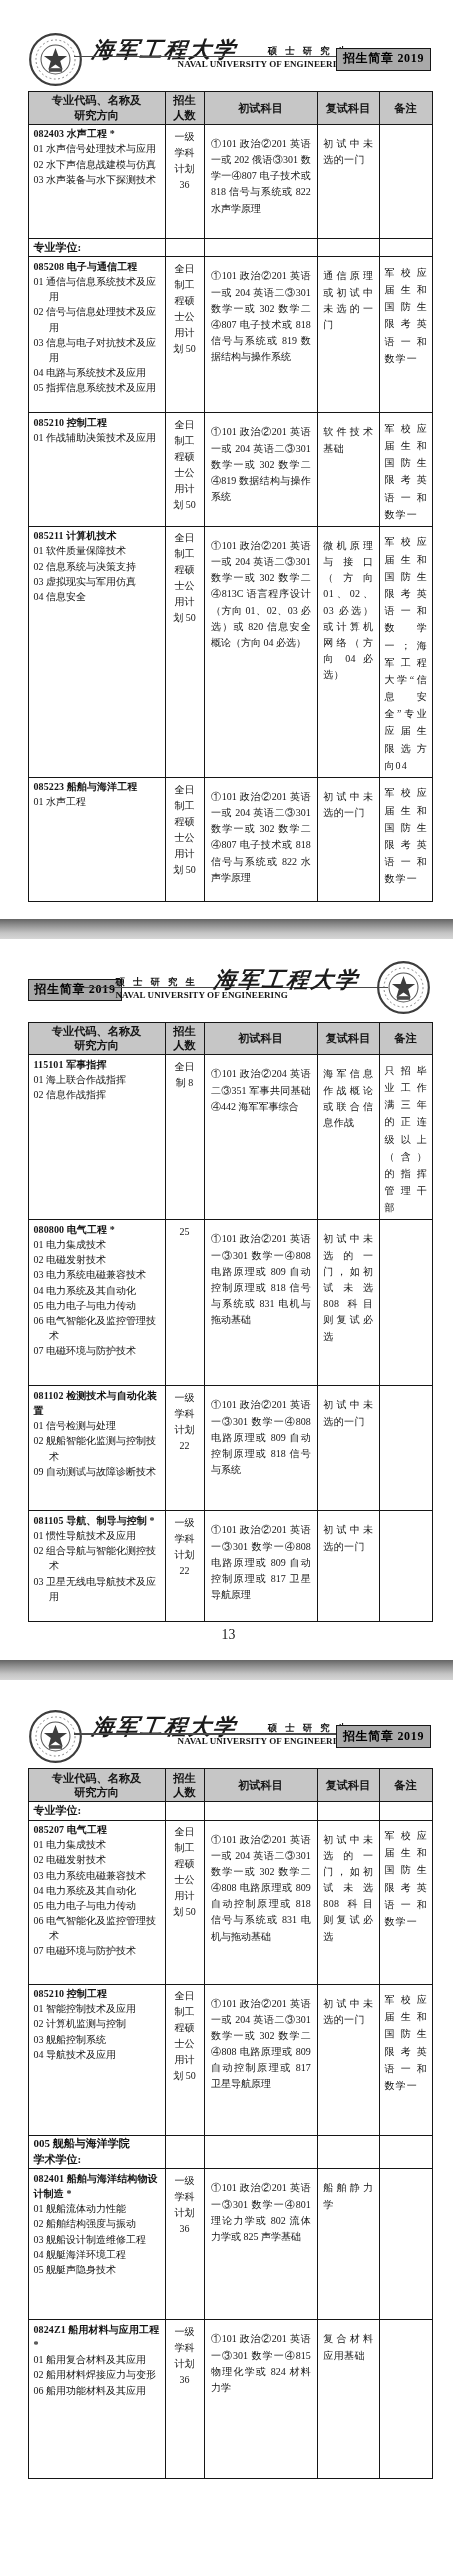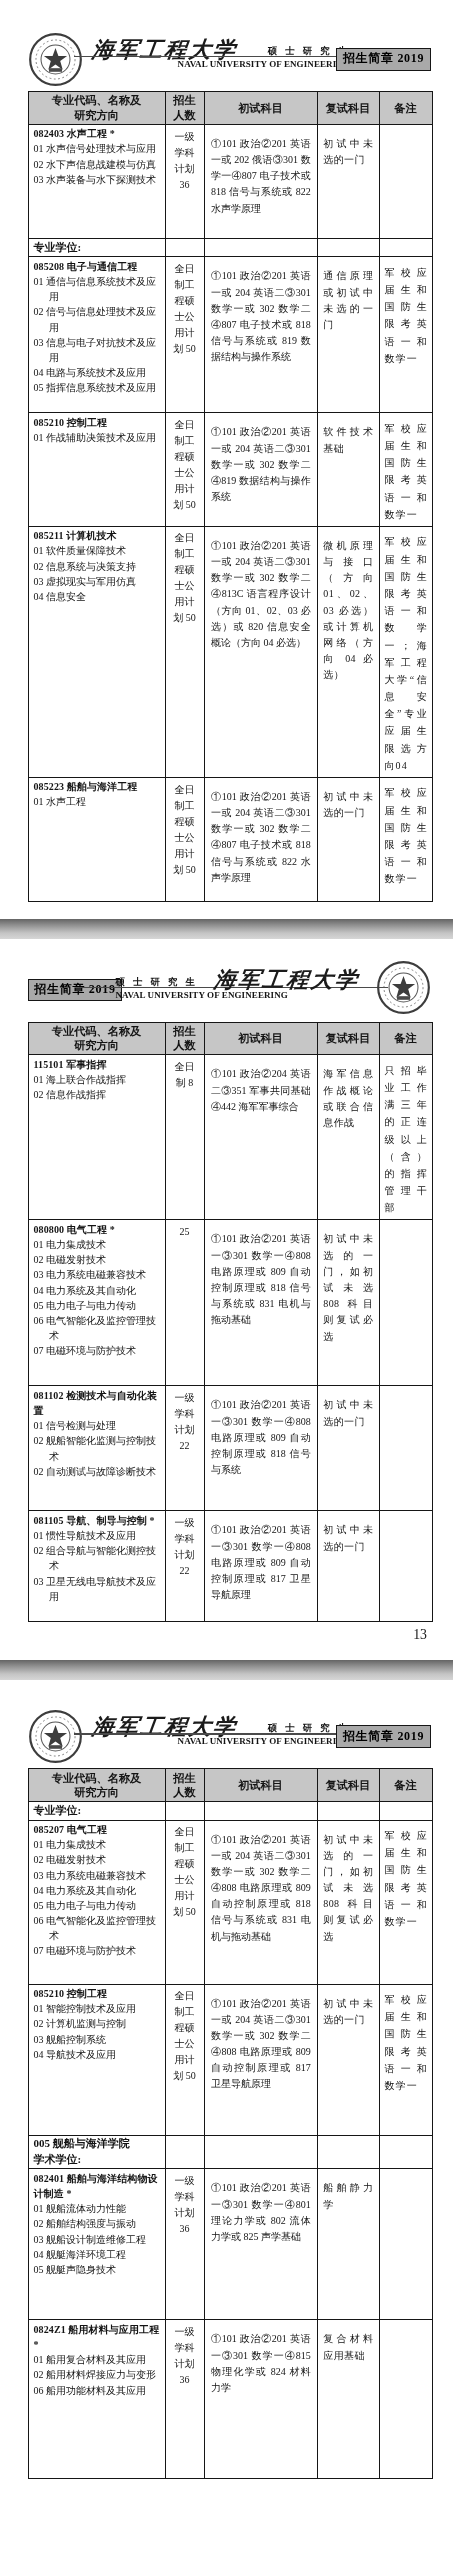--- a/index.html
+++ b/index.html
@@ -75,21 +75,21 @@
   .cell-section{
     font-weight:bold;font-size:11px;padding:0.7px 2.9px 1.4px 5px;
     white-space:pre-line;line-height:1.4;
   }
   .cell-enroll{text-align:center;padding:3.6px 6.5px;font-size:10px;line-height:1.6;}
   .cell-subjects{padding:11px 5.8px 2.9px 6.5px;font-size:10px;line-height:1.62;text-align:justify;}
   .cell-retest{padding:11px 5px 2.9px 5.8px;font-size:10px;line-height:1.62;text-align:justify;letter-spacing:0.4px;}
   .cell-remark{padding:6.5px 3.6px 2.9px 5px;font-size:10px;line-height:1.72;text-align:justify;letter-spacing:1.1px;}
 
   .page-footer{margin:4.3px 27.5px 0 30px;font-size:13.8px;height:16px;}
-  .footer-right{text-align:right;margin-right:26px;}
+  .footer-right{text-align:center;margin-right:26px;}
 
   .pad-top-1{height:32px;}
   .pad-top-23{height:24px;}
 </style>
 </head>
 <body>
 
 <div class="page">
   <div class="pad-top-1"></div>
 
@@ -280,21 +280,21 @@
         <td class="cell-subjects">①101 政治②201 英语一③301 数学一④808 电路原理或 809 自动控制原理或 818 信号与系统或 831 电机与拖动基础</td>
         <td class="cell-retest">初试中未选的一门，如初试未选 808 科目则复试必选</td>
         <td class="cell-remark"></td>
       </tr>
       <tr style="height:125px;">
         <td class="cell-program">
           <div class="prog-title">081102 检测技术与自动化装置</div>
           <div>
               <div class="dir-line">01 信号检测与处理</div>
               <div class="dir-line">02 舰船智能化监测与控制技术</div>
-              <div class="dir-line">02 自动测试与故障诊断技术</div>
+              <div class="dir-line">09 自动测试与故障诊断技术</div>
             </div>
         </td>
         <td class="cell-enroll">一级学科计划 22</td>
         <td class="cell-subjects">①101 政治②201 英语一③301 数学一④808 电路原理或 809 自动控制原理或 818 信号与系统</td>
         <td class="cell-retest">初试中未选的一门</td>
         <td class="cell-remark"></td>
       </tr>
       <tr style="height:111px;">
         <td class="cell-program">
           <div class="prog-title">081105 导航、制导与控制 *</div>

